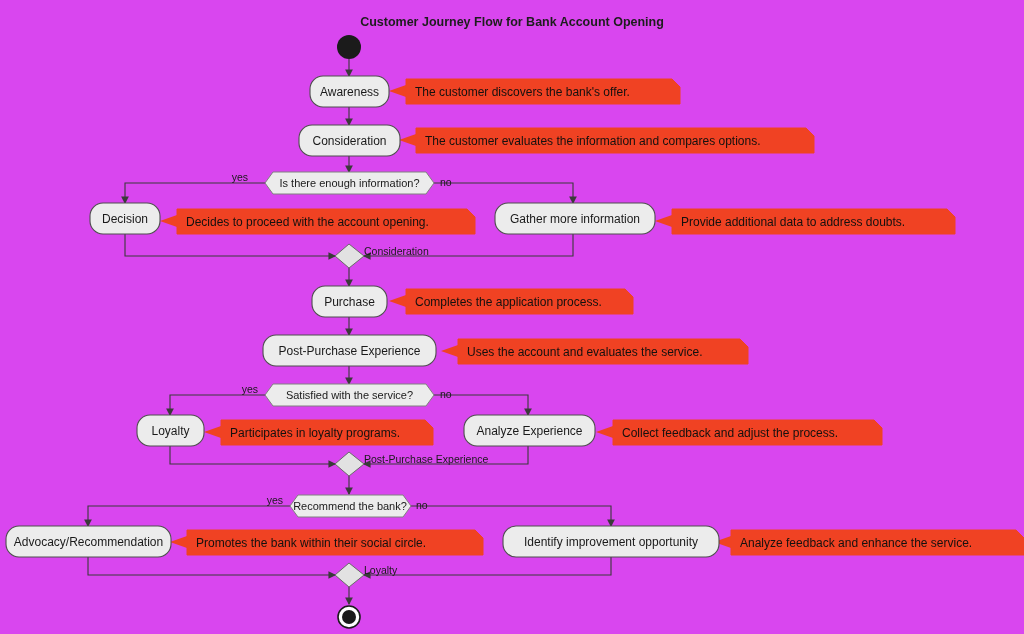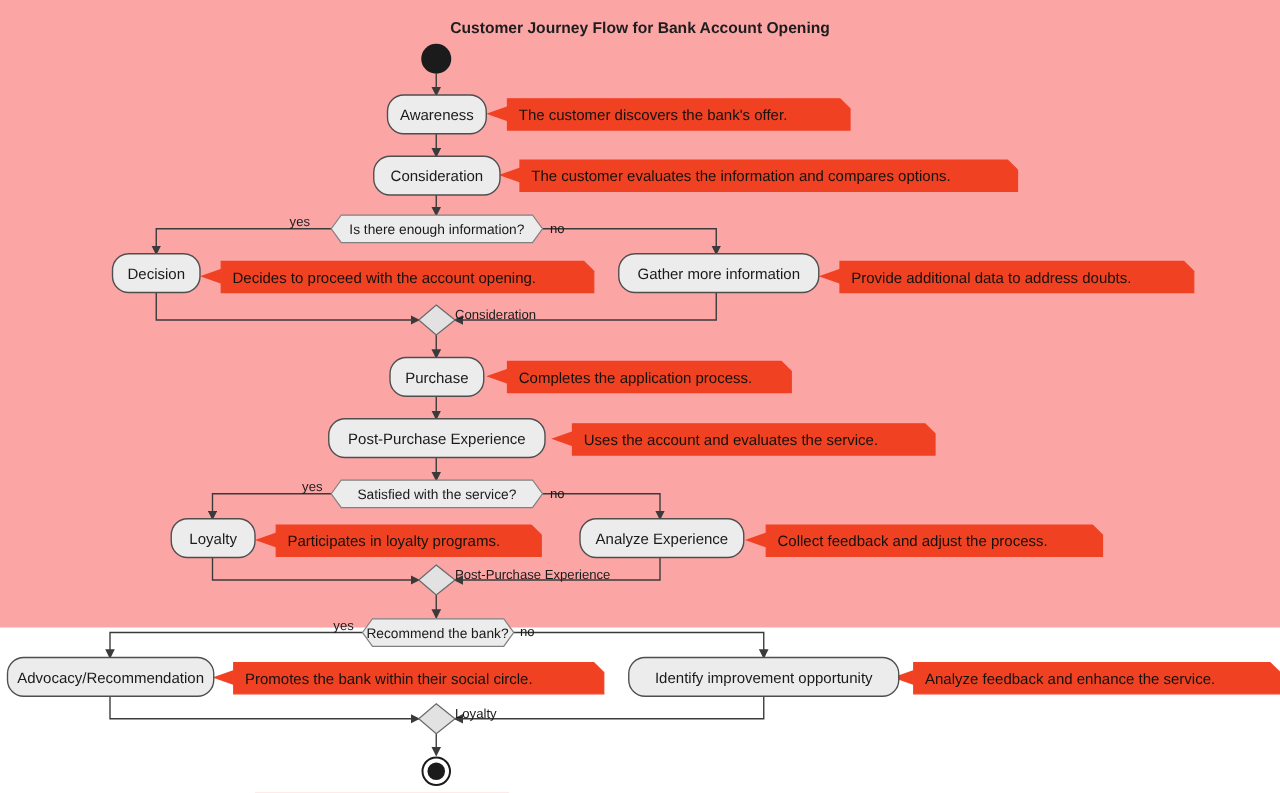--- a/index.html
+++ b/index.html
@@ -9,22 +9,22 @@
   }
   body {
     width: 1024px;
     height: 634px;
     overflow: hidden;
     font-family: "Liberation Sans", sans-serif;
   }
   #diagram-root {
     position: relative;
     width: 1024px;
-    height: 502px;
-    background: #fca5a5;
+    height: 634px;
+    background: #d946ef;
   }
   svg#flow {
     display: block;
     width: 1024px;
     height: 634px;
   }
   .diagram-title {
     font-family: "Liberation Sans", sans-serif;
     font-size: 12.5px;
     font-weight: bold;

